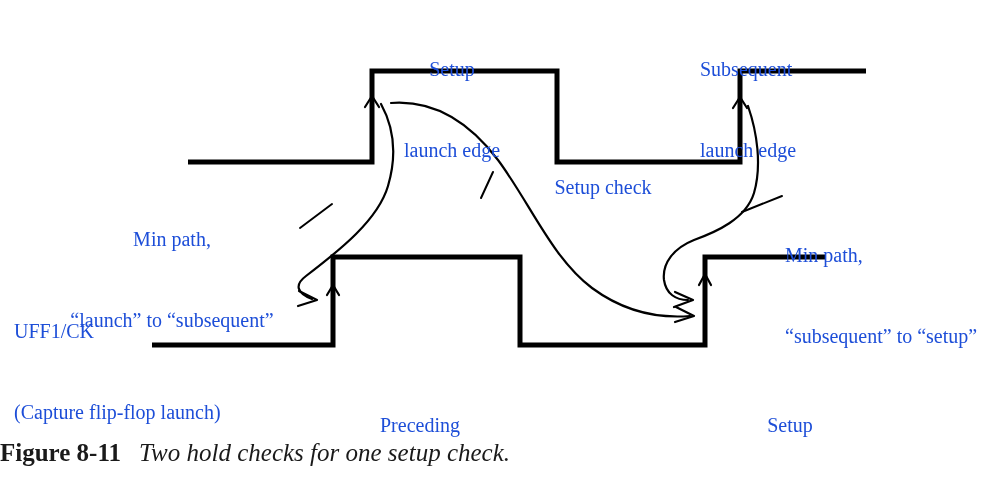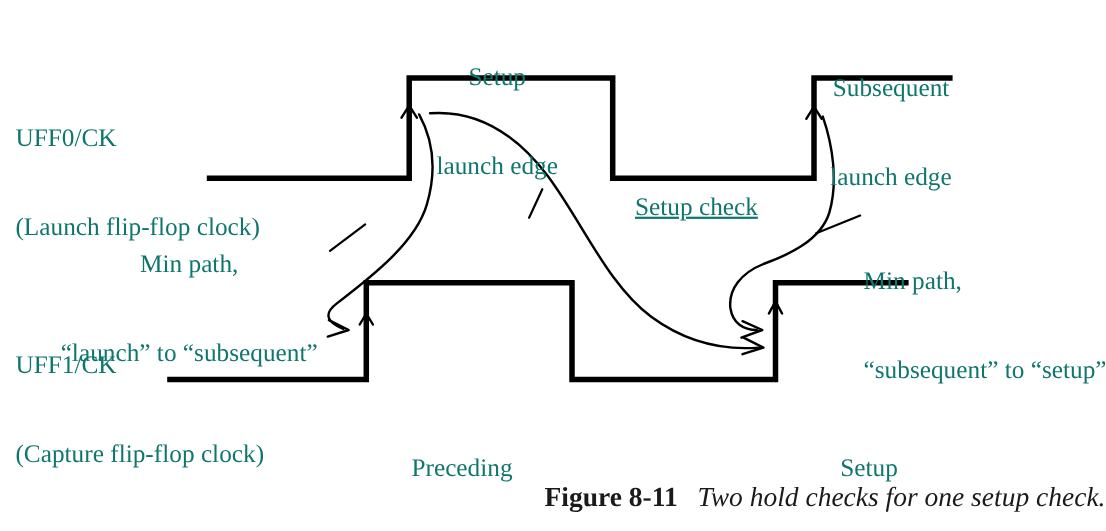--- a/index.html
+++ b/index.html
@@ -13,49 +13,49 @@
     width: 1005px;
     height: 483px;
     background: #ffffff;
     overflow: hidden;
     font-family: "Liberation Serif", "DejaVu Serif", serif;
     color: #1a1a1a;
   }
   .lbl {
     position: absolute;
     font-family: "Liberation Serif", "DejaVu Serif", serif;
-    font-size: 23px;
+    font-size: 20px;
     line-height: 27px;
-    color: #0f766e;
+    color: #1d4ed8;
     white-space: pre;
   }
   .lbl.left   { text-align: left; }
 
   
   #sig0-label { left: 14px;  top: 58px;  }
   #sig1-label { left: 14px;  top: 264px; }
 
   
   #setup-launch-label      { left: 352px; top: 2px;   width: 200px; text-align: center; }
-  #subsequent-launch-label { left: 700px; top: 12px;   width: 220px; text-align: center; }
+  #subsequent-launch-label { left: 700px; top: 2px;   width: 220px; text-align: left; }
   #preceding-recv-label    { left: 310px; top: 358px; width: 220px; text-align: center; }
   #setup-recv-label        { left: 680px; top: 358px; width: 220px; text-align: center; }
 
   
   #min-path-left  { left: 22px;  top: 172px; width: 300px; text-align: center; }
-  #setup-check    { left: 489px; top: 174px; width: 200px; text-align: right; text-decoration: underline; }
+  #setup-check    { left: 503px; top: 174px; width: 200px; text-align: center; }
   #min-path-right { left: 785px; top: 188px; width: 260px; text-align: left; }
 
   
   #caption {
     position: absolute;
     left: 0;
     top: 438px;
     width: 1005px;
-    text-align: right;
+    text-align: left;
     font-size: 25px;
     line-height: 30px;
     color: #1a1a1a;
   }
   #caption .cap-num {
     font-weight: bold;
     font-family: "Liberation Serif", "DejaVu Serif", serif;
   }
   #caption .cap-text {
     font-style: italic;
@@ -138,28 +138,24 @@
     <g fill="none" stroke="#000000" stroke-width="2" stroke-linecap="round">
       <path d="M 300 228 L 332 204"></path>
     </g>
 
     <g fill="none" stroke="#000000" stroke-width="2" stroke-linecap="round">
       <path d="M 742 212 L 782 196"></path>
     </g>
 
   </svg>
 
-  <div class="lbl left" id="sig0-label">
-    <div>UFF0/CK</div>
-    <div>(Launch flip-flop clock)</div>
-  </div>
 
   <div class="lbl left" id="sig1-label">
     <div>UFF1/CK</div>
-    <div>(Capture flip-flop clock)</div>
+    <div>(Capture flip-flop launch)</div>
   </div>
 
   <div class="lbl" id="setup-launch-label">
     <div>Setup</div>
     <div>launch edge</div>
   </div>
 
   <div class="lbl" id="subsequent-launch-label">
     <div>Subsequent</div>
     <div>launch edge</div>

